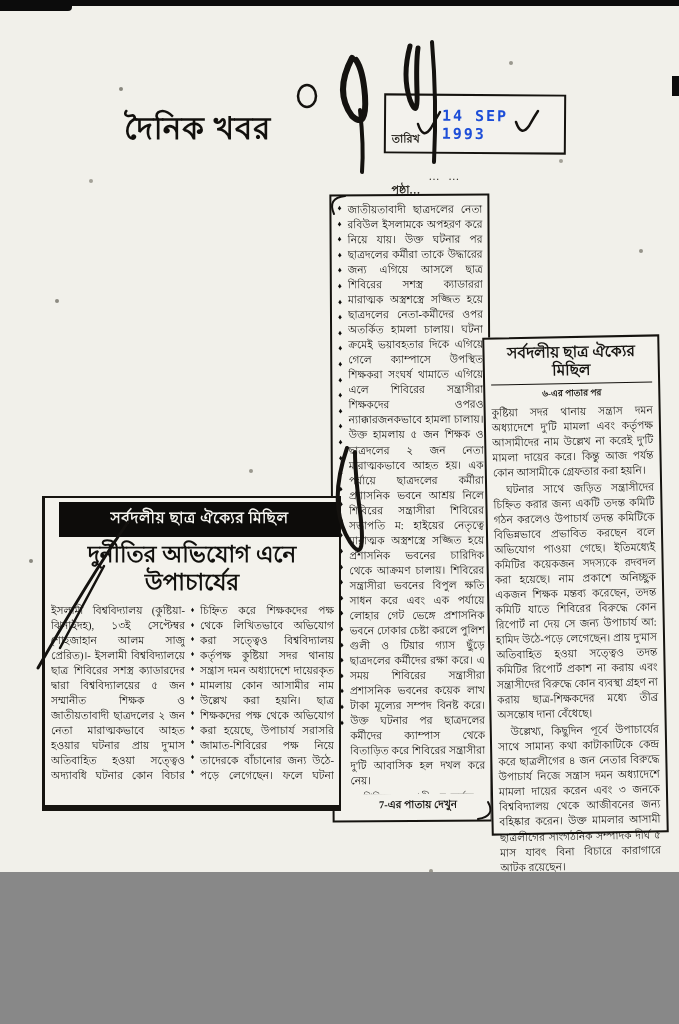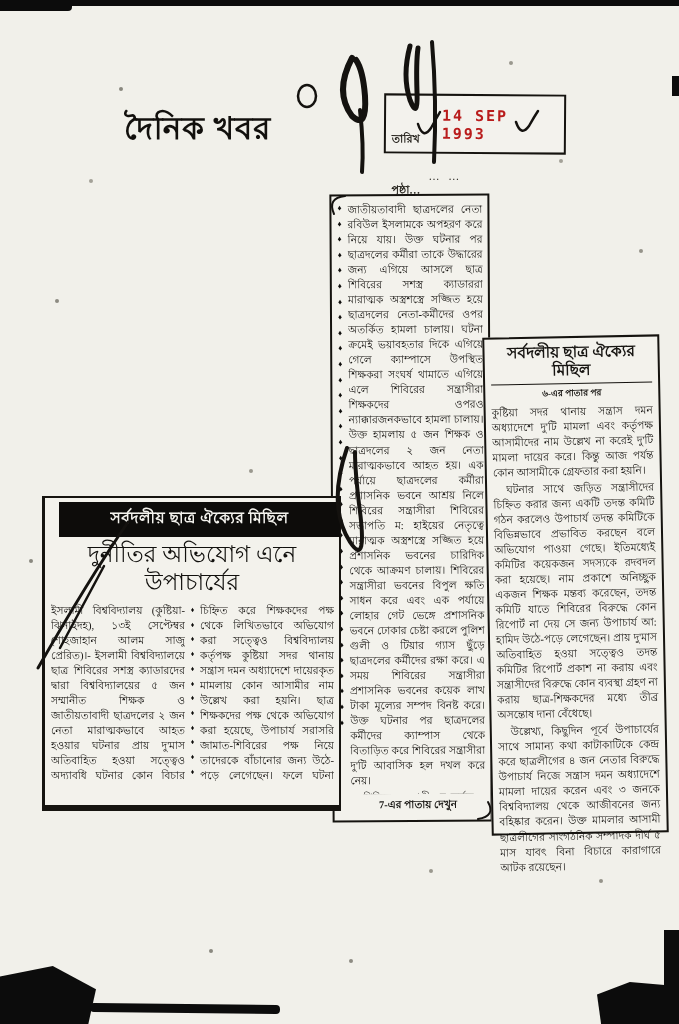--- a/index.html
+++ b/index.html
@@ -1,17 +1,17 @@
 <!DOCTYPE html>
 <html><head>
 <meta charset="utf-8">
 <style>
   html,body{margin:0;padding:0;background:#888;}
   #page{
-    position:relative;width:679px;height:1024px;margin:0 auto;
+    position:relative;width:679px;height:872px;margin:0 auto;
     background:#f1f0ea;
     overflow:hidden;
     font-family:"Liberation Serif","DejaVu Serif",serif;
     color:#171512;
   }
   
   .black{position:absolute;background:#0c0c0c;}
   #top-strip{left:0;top:0;width:679px;height:6px;}
   #top-strip-left{left:0;top:0;width:72px;height:11px;border-radius:0 0 4px 0;}
   #right-sliver{left:672px;top:76px;width:7px;height:20px;}
@@ -35,21 +35,21 @@
   #stamp{
     position:absolute;left:384px;top:94px;width:182px;height:60px;
     border:2.5px solid #15130f;transform:rotate(.4deg);
     background:rgba(245,244,238,.6);
     display:flex;flex-direction:column;justify-content:space-around;
     padding:3px 6px;box-sizing:border-box;
   }
   .stamp-row{display:flex;align-items:center;gap:8px;}
   .stamp-label{font-size:11px;font-weight:bold;color:#23201a;margin-top:32px;}
   #stamp-date{font-family:"DejaVu Sans Mono","Liberation Mono",monospace;
-    font-size:15px;font-weight:bold;letter-spacing:2px;color:#b91c1c;margin-left:14px;}
+    font-size:15px;font-weight:bold;letter-spacing:2px;color:#1d4ed8;margin-left:14px;}
   #stamp-dots{font-size:11px;letter-spacing:3px;color:#2a2722;}
   
   .body-text{font-size:10.6px;line-height:1.42;text-align:justify;word-break:break-word;}
   .body-text p{margin:0 0 2px 0;}
   .indent{text-indent:13px;}
   
   #center-article{
     position:absolute;left:331px;top:194px;width:160px;height:628px;
     border:2px solid #15130f;box-sizing:border-box;background:#f3f2ec;
     transform:rotate(-.3deg);
@@ -71,21 +71,21 @@
     position:absolute;left:42px;top:496px;width:299px;height:315px;
     border:2px solid #161410;border-bottom-width:6px;border-left-width:3px;
     box-sizing:border-box;background:#f3f2ec;
   }
   #lead-banner{
     margin:4px -1px 4px 14px;background:#0d0c0a;color:#f4f3ee;
     font-size:15.5px;font-weight:bold;text-align:center;
     padding:4px 2px 5px 2px;letter-spacing:.5px;
   }
   #lead-headline{
-    font-size:23px;font-weight:normal;text-align:center;line-height:1.22;
+    font-size:23px;font-weight:bold;text-align:center;line-height:1.22;
     margin:2px 4px 6px 4px;color:#11100d;
   }
   #lead-columns{display:flex;margin:0 5px 0 6px;height:178px;overflow:hidden;}
   .lead-col{flex:1 1 0;overflow:hidden;}
   #lead-rail{
     width:11px;flex:0 0 11px;font-size:7px;line-height:2.1;text-align:center;
     color:#0e0d0b;white-space:pre-line;overflow:hidden;margin:0 2px;
   }
   
   #right-article{

